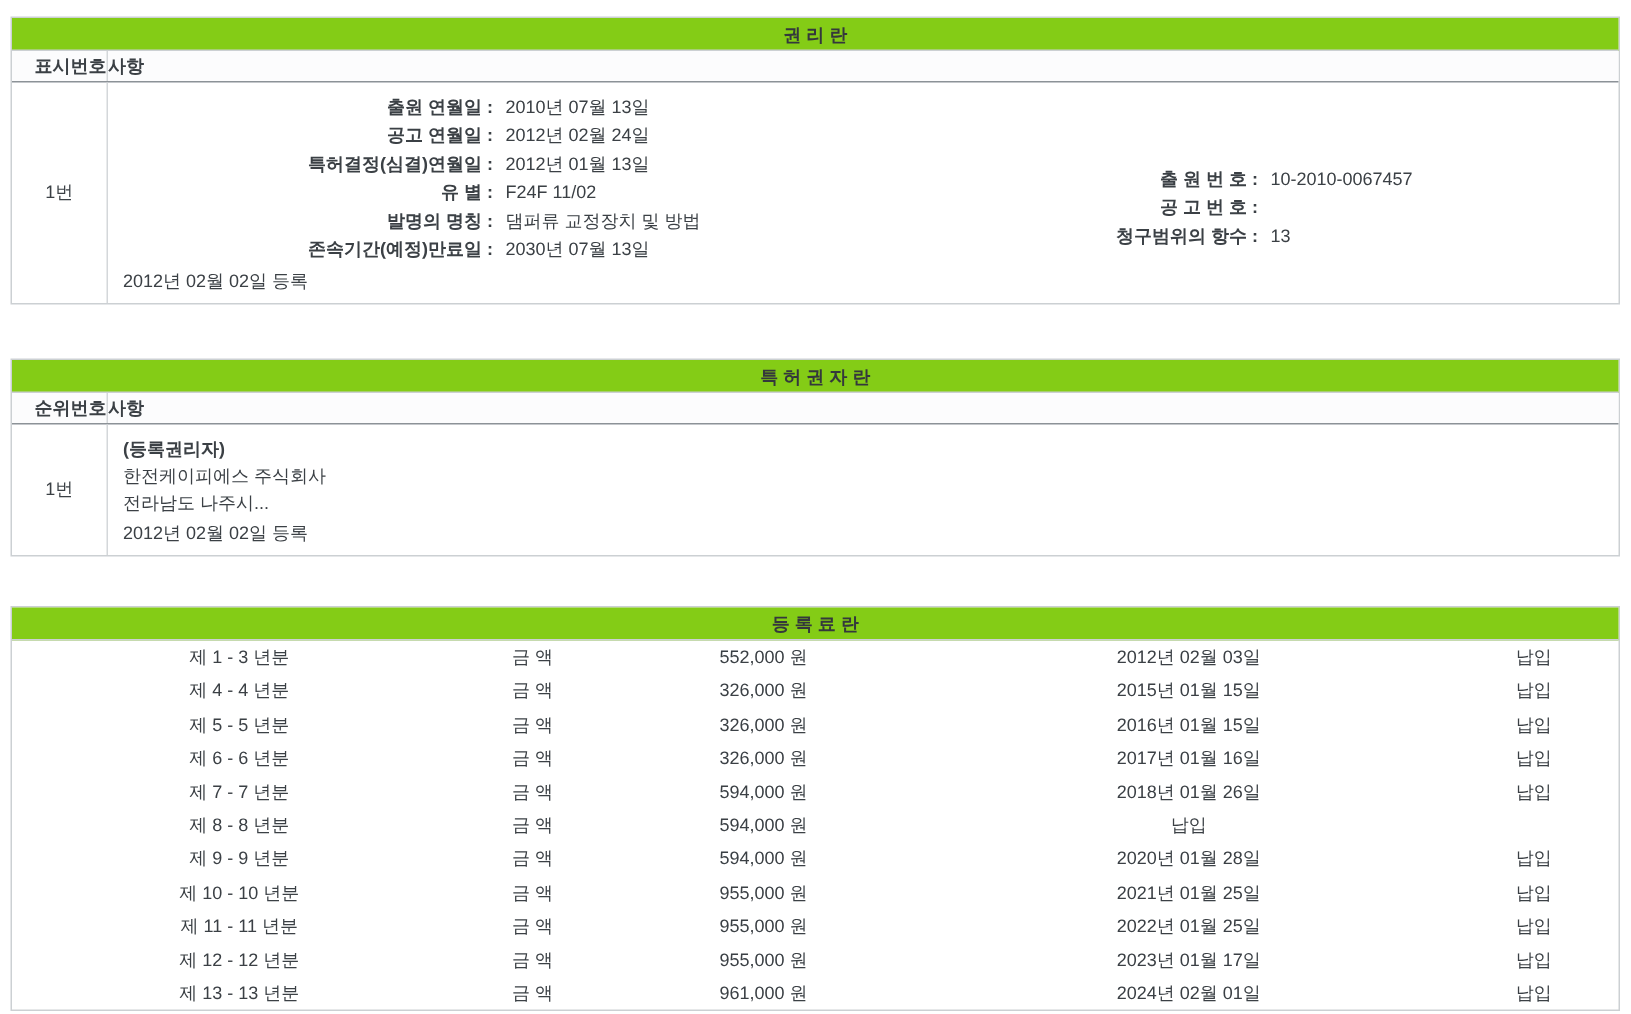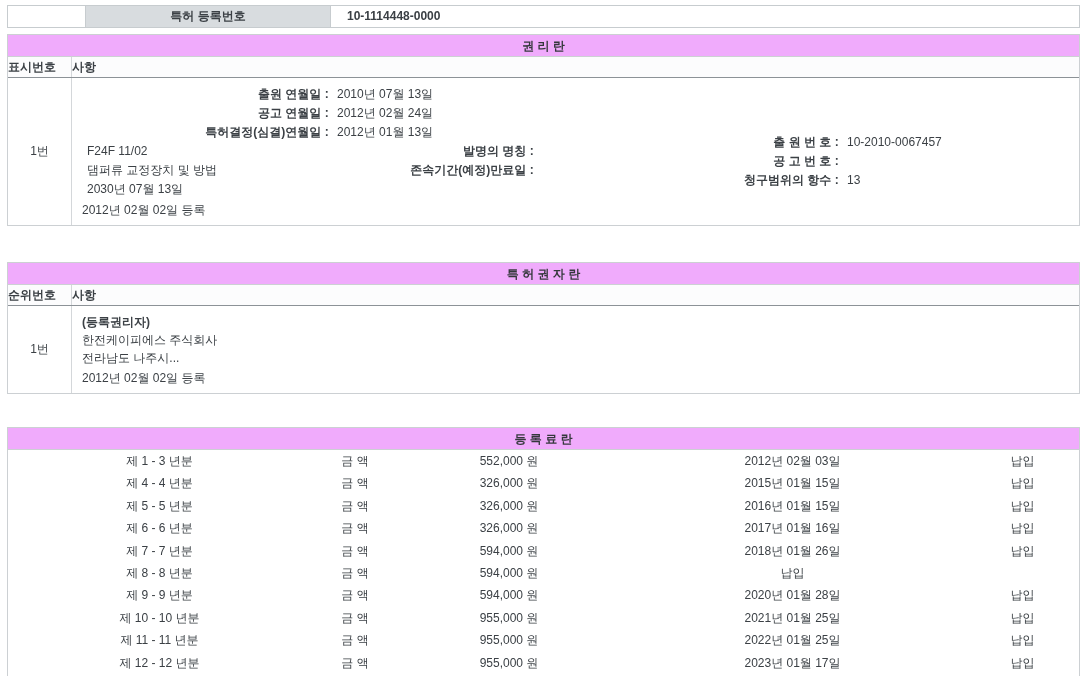--- a/index.html
+++ b/index.html
@@ -21,29 +21,29 @@
   .reg-label {
     width: 245px; background: #d8dcdf; text-align: center;
     font-weight: bold; border-right: 1px solid #c7cccf;
   }
   .reg-value { flex: 1; padding-left: 16px; font-weight: bold; background: #fff; }
 
   
   .section { border: 1px solid #ccd0d3; margin-top: 6px; background: #fff; }
   .section-title {
     height: 22px; line-height: 22px; text-align: center;
-    background: #f0abfc; font-weight: bold;
+    background: #84cc16; font-weight: bold;
     border-bottom: 1px solid #ccd0d3; color: #34383c;
   }
   .header-row {
     display: flex; height: 21px; line-height: 21px;
     font-weight: bold; background: #fcfcfd;
     border-bottom: 1px solid #8c9297;
   }
-  .col-num { width: 64px; text-align: left; border-right: 1px solid #d4d7da; }
+  .col-num { width: 64px; text-align: right; border-right: 1px solid #d4d7da; }
   .col-detail { flex: 1; }
 
   .content-row { display: flex; }
   .content-num {
     width: 64px; border-right: 1px solid #d4d7da;
     display: flex; align-items: center; justify-content: center;
   }
   .content-body { flex: 1; padding: 7px 8px 4px 10px; }
 
   
@@ -66,25 +66,20 @@
   }
 
   .gap-lg { height: 30px; }
   .gap-md { height: 27px; }
 </style>
 </head>
 <body>
 
 <div class="page">
 
-  <div class="reg-row">
-    <div class="reg-spacer"></div>
-    <div class="reg-label">특허 등록번호</div>
-    <div class="reg-value">10-1114448-0000</div>
-  </div>
 
   <div class="section">
     <div class="section-title">권 리 란</div>
     <div class="header-row">
       <div class="col-num">표시번호</div>
       <div class="col-detail">사항</div>
     </div>
     <div class="content-row">
       <div class="content-num">1번</div>
       <div class="content-body">
@@ -93,20 +88,21 @@
 
               <div class="d-label">출원 연월일 : </div>
               <div class="d-value">2010년 07월 13일</div>
 
               <div class="d-label">공고 연월일 : </div>
               <div class="d-value">2012년 02월 24일</div>
 
               <div class="d-label">특허결정(심결)연월일 : </div>
               <div class="d-value">2012년 01월 13일</div>
 
+              <div class="d-label">유 별 : </div>
               <div class="d-value">F24F 11/02</div>
 
               <div class="d-label">발명의 명칭 : </div>
               <div class="d-value">댐퍼류 교정장치 및 방법</div>
 
               <div class="d-label">존속기간(예정)만료일 : </div>
               <div class="d-value">2030년 07월 13일</div>
             </div>
           <div class="detail-right">
 

